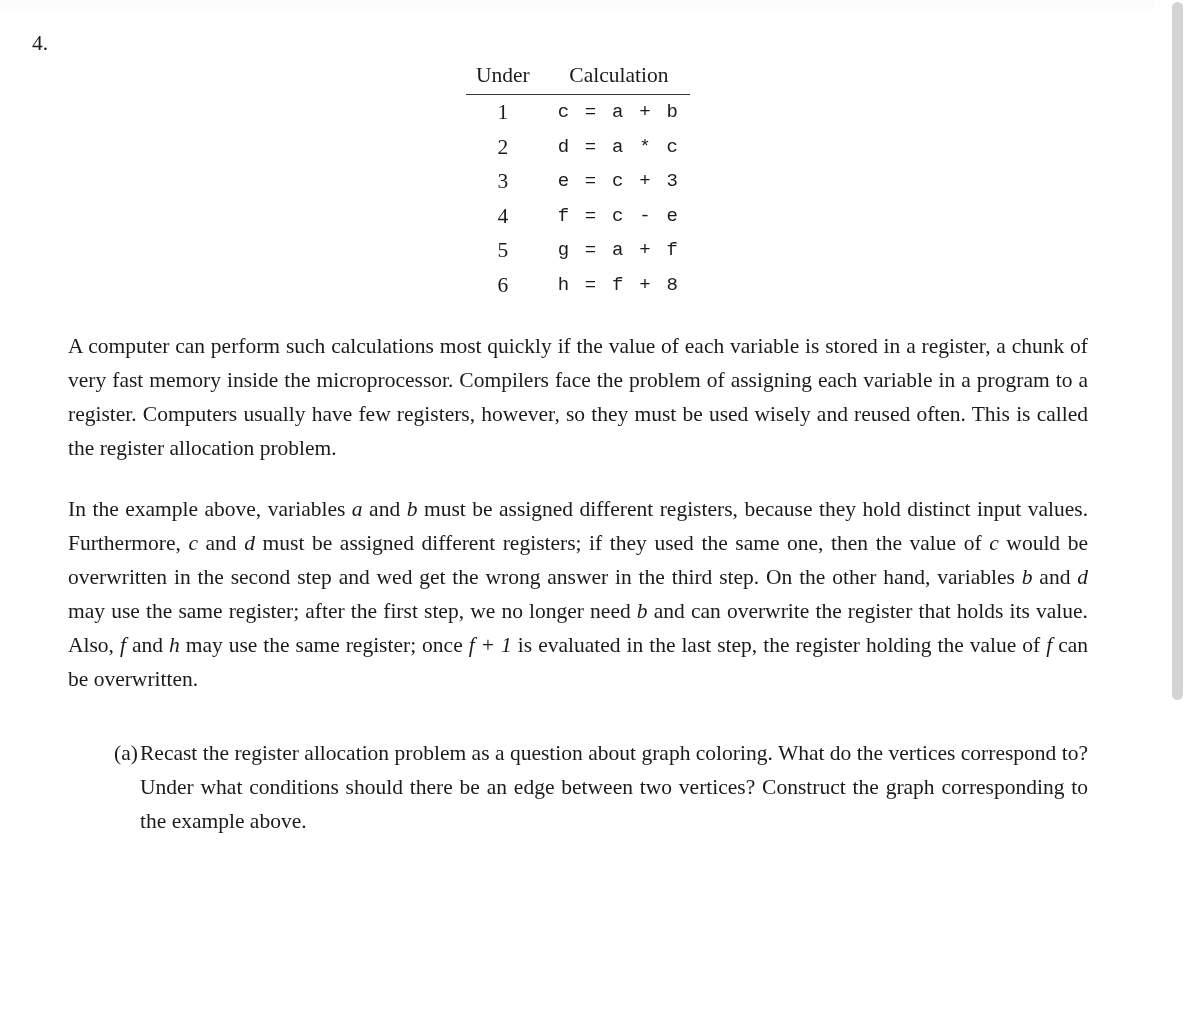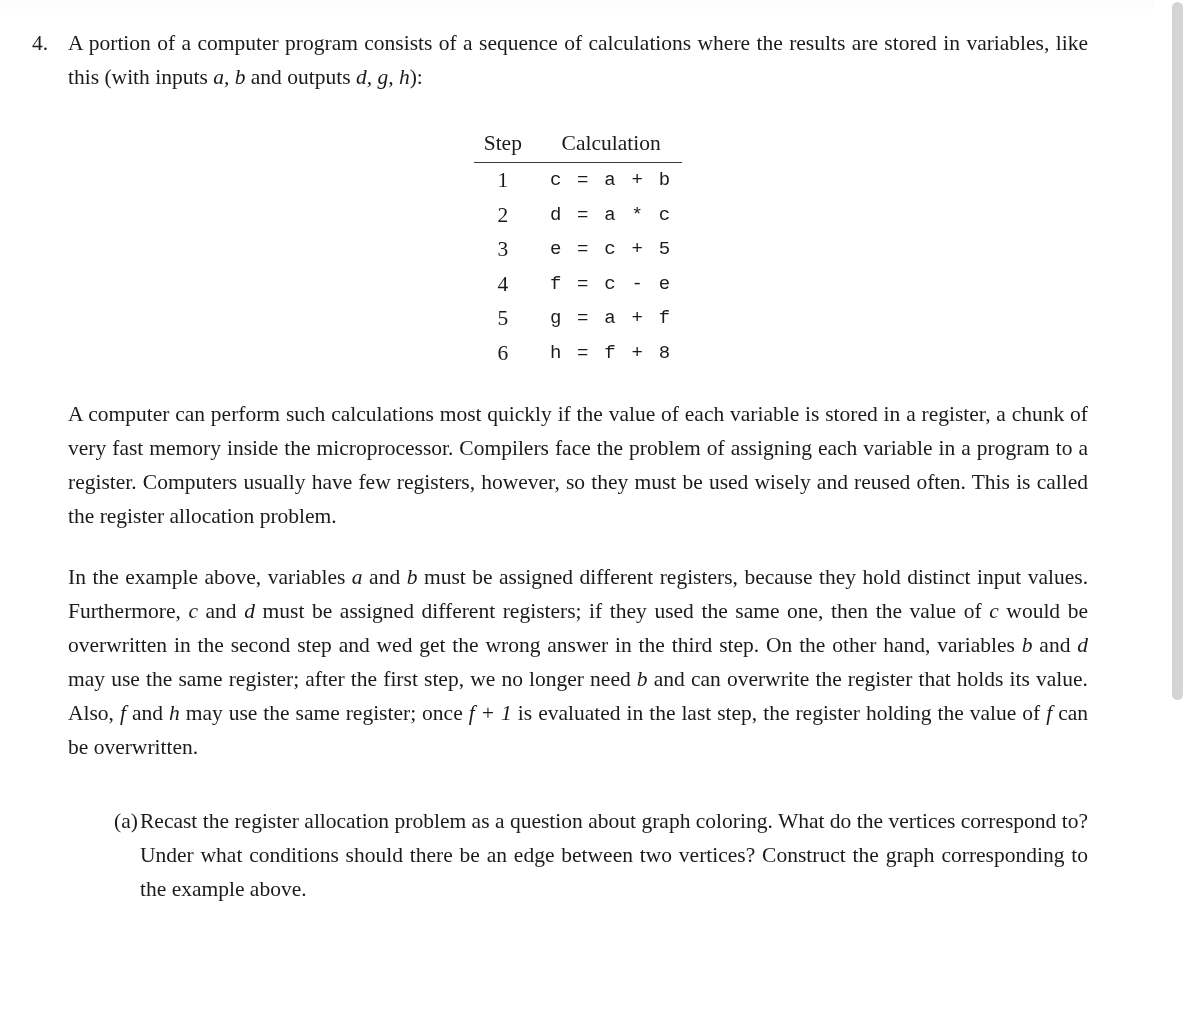--- a/index.html
+++ b/index.html
@@ -159,42 +159,41 @@
 <div class="page">
 
   <div class="scan-band"></div>
 
   <div class="problem">
 
     <div class="problem-marker">4.</div>
 
     <div class="problem-body">
 
-      <p class="para"><span>A portion of a computer program consists of a sequence of calculations where the results are stored in variables, like this (with inputs </span><span class="var">a, b</span><span> and outputs </span><span class="var">d, g, h</span><span>):</span></p>
 
       <div class="calc-table-wrap">
         <table class="calc-table">
           <thead>
             <tr>
-              <th class="col-step">Step</th>
+              <th class="col-step">Under</th>
               <th class="col-calc">Calculation</th>
             </tr>
           </thead>
           <tbody id="calc-rows">
               <tr>
                 <td class="cell-step">1</td>
                 <td class="cell-calc">c = a + b</td>
               </tr>
               <tr>
                 <td class="cell-step">2</td>
                 <td class="cell-calc">d = a * c</td>
               </tr>
               <tr>
                 <td class="cell-step">3</td>
-                <td class="cell-calc">e = c + 5</td>
+                <td class="cell-calc">e = c + 3</td>
               </tr>
               <tr>
                 <td class="cell-step">4</td>
                 <td class="cell-calc">f = c - e</td>
               </tr>
               <tr>
                 <td class="cell-step">5</td>
                 <td class="cell-calc">g = a + f</td>
               </tr>
               <tr>

